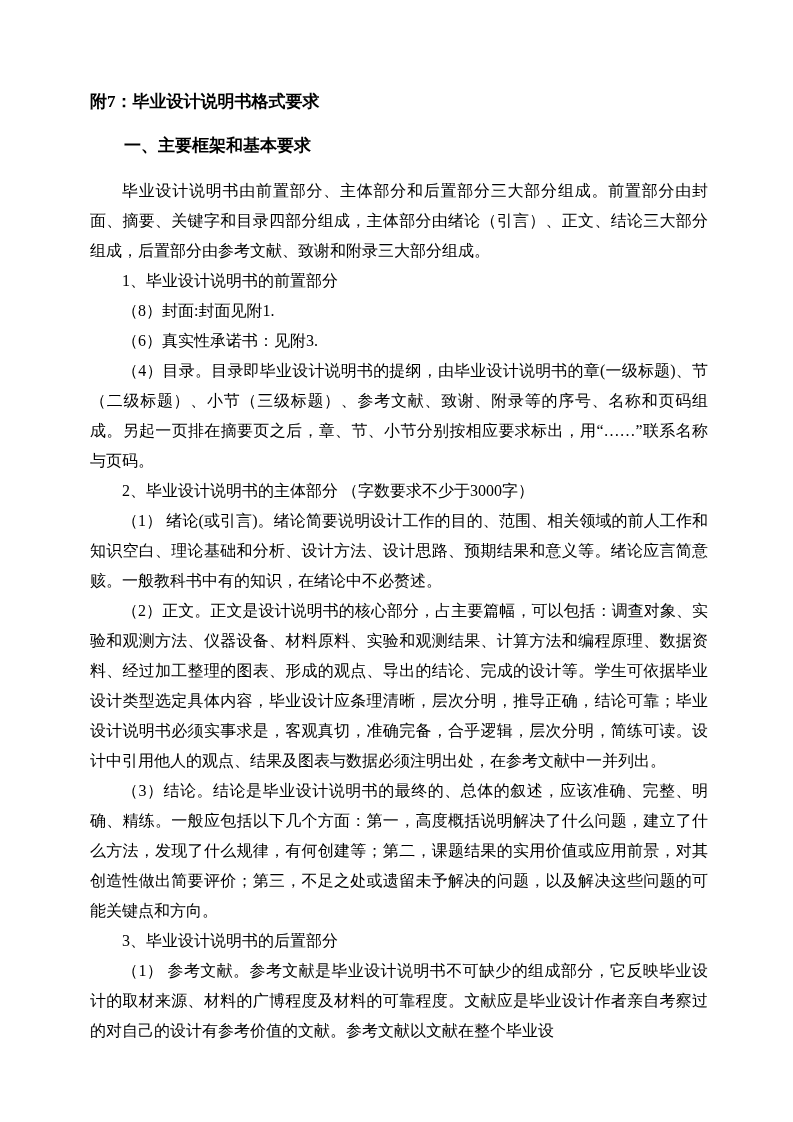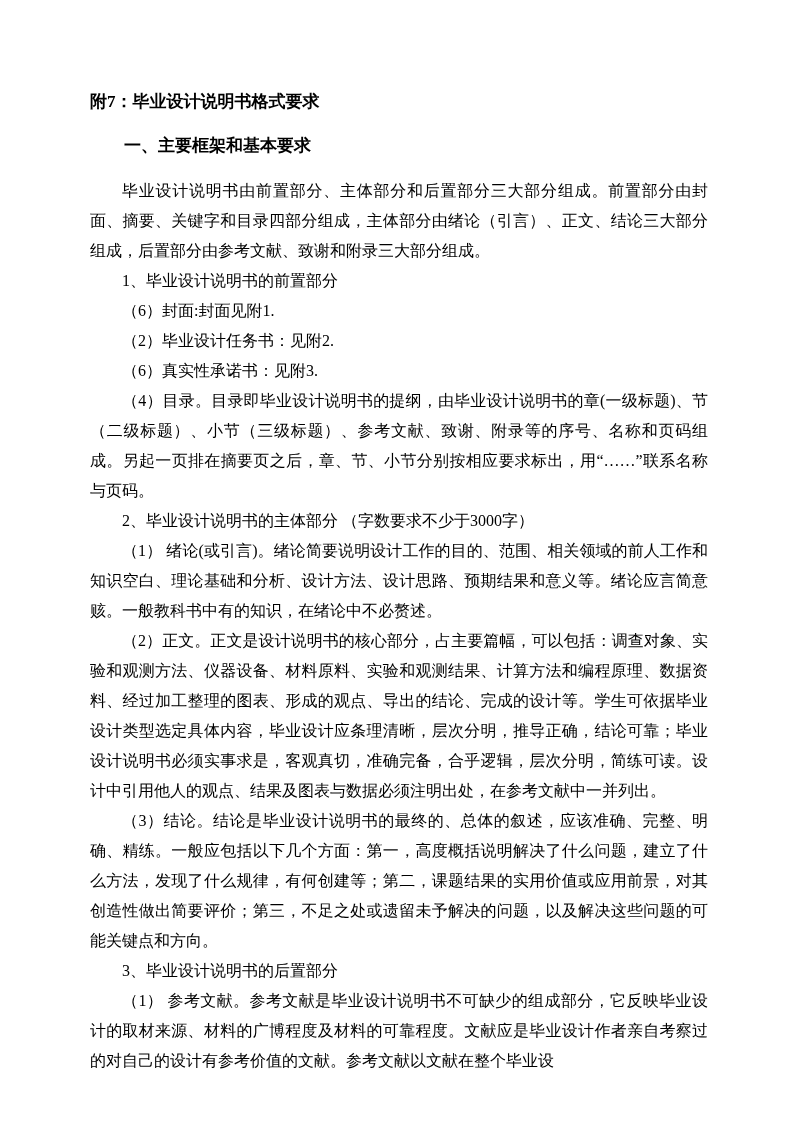--- a/index.html
+++ b/index.html
@@ -44,22 +44,21 @@
 </head>
 <body>
 
 <div class="page">
   <h1 class="doc-title">附7：毕业设计说明书格式要求</h1>
 
   <h2 class="section-heading">一、主要框架和基本要求</h2>
 
   <p class="para">毕业设计说明书由前置部分、主体部分和后置部分三大部分组成。前置部分由封面、摘要、关键字和目录四部分组成，主体部分由绪论（引言）、正文、结论三大部分组成，后置部分由参考文献、致谢和附录三大部分组成。</p>
   <p class="para">1、毕业设计说明书的前置部分</p>
-  <p class="para">（6）封面:封面见附1.</p>
-  <p class="para">（2）毕业设计任务书：见附2.</p>
+  <p class="para">（8）封面:封面见附1.</p>
   <p class="para">（6）真实性承诺书：见附3.</p>
   <p class="para">（4）目录。目录即毕业设计说明书的提纲，由毕业设计说明书的章(一级标题)、节（二级标题）、小节（三级标题）、参考文献、致谢、附录等的序号、名称和页码组成。另起一页排在摘要页之后，章、节、小节分别按相应要求标出，用“……”联系名称与页码。</p>
   <p class="para">2、毕业设计说明书的主体部分 （字数要求不少于3000字）</p>
   <p class="para">（1） 绪论(或引言)。绪论简要说明设计工作的目的、范围、相关领域的前人工作和知识空白、理论基础和分析、设计方法、设计思路、预期结果和意义等。绪论应言简意赅。一般教科书中有的知识，在绪论中不必赘述。</p>
   <p class="para">（2）正文。正文是设计说明书的核心部分，占主要篇幅，可以包括：调查对象、实验和观测方法、仪器设备、材料原料、实验和观测结果、计算方法和编程原理、数据资料、经过加工整理的图表、形成的观点、导出的结论、完成的设计等。学生可依据毕业设计类型选定具体内容，毕业设计应条理清晰，层次分明，推导正确，结论可靠；毕业设计说明书必须实事求是，客观真切，准确完备，合乎逻辑，层次分明，简练可读。设计中引用他人的观点、结果及图表与数据必须注明出处，在参考文献中一并列出。</p>
   <p class="para">（3）结论。结论是毕业设计说明书的最终的、总体的叙述，应该准确、完整、明确、精练。一般应包括以下几个方面：第一，高度概括说明解决了什么问题，建立了什么方法，发现了什么规律，有何创建等；第二，课题结果的实用价值或应用前景，对其创造性做出简要评价；第三，不足之处或遗留未予解决的问题，以及解决这些问题的可能关键点和方向。</p>
   <p class="para">3、毕业设计说明书的后置部分</p>
   <p class="para">（1） 参考文献。参考文献是毕业设计说明书不可缺少的组成部分，它反映毕业设计的取材来源、材料的广博程度及材料的可靠程度。文献应是毕业设计作者亲自考察过的对自己的设计有参考价值的文献。参考文献以文献在整个毕业设</p>
 </div>
 

